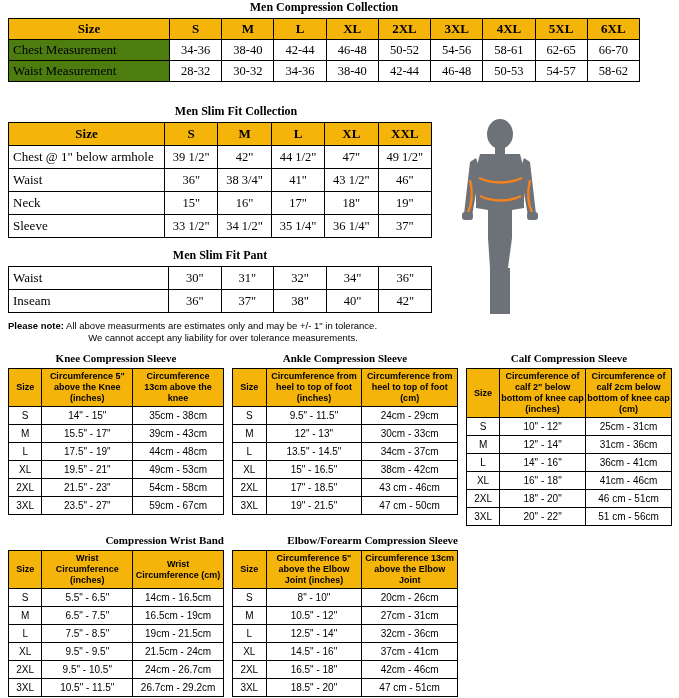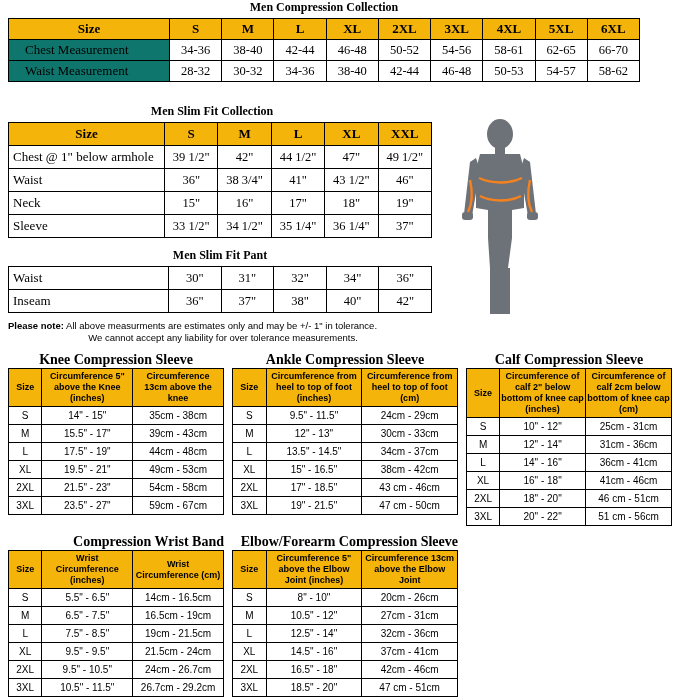--- a/index.html
+++ b/index.html
@@ -13,27 +13,27 @@
   }
   .wrap{position:relative;width:679px;height:698px;}
 
   table{border-collapse:collapse;}
   td,th{border:1px solid #000;padding:0;text-align:center;vertical-align:middle;}
 
   
   .t-men-comp{position:absolute;left:8px;top:18px;width:632px;font-size:12.5px;}
   .t-men-comp .hdr{background:#F5B40A;font-weight:bold;height:20px;font-size:13px;}
   .t-men-comp td{height:20px;}
-  .t-men-comp .rowlabel{text-align:left;padding-left:16px;background:#0f766e;font-size:13px;}
+  .t-men-comp .rowlabel{text-align:left;padding-left:4px;background:#4d7c0f;font-size:13px;}
 
   .title{
     position:absolute;text-align:center;font-weight:bold;font-size:12px;
   }
   #title-men-comp{left:8px;top:0px;width:632px;}
-  #title-slim{left:0;top:104px;width:424px;}
+  #title-slim{left:24px;top:104px;width:424px;}
   #title-pant{left:8px;top:248px;width:424px;}
 
   .t-slim{position:absolute;left:8px;top:122px;width:424px;font-size:12.5px;}
   .t-slim .hdr{background:#F5B40A;font-weight:bold;height:22px;font-size:13px;}
   .t-slim td{height:22px;}
   .t-slim .rowlabel{text-align:left;padding-left:4px;font-size:13px;}
 
   .t-pant{position:absolute;left:8px;top:266px;width:424px;font-size:12.5px;}
   .t-pant td{height:22px;}
   .t-pant .rowlabel{text-align:left;padding-left:4px;font-size:13px;}
@@ -43,21 +43,21 @@
     line-height:12px;font-family:"Liberation Sans", sans-serif;
   }
   .note b{font-weight:bold;}
   .note .l2{display:block;text-align:center;}
 
   
   .figure{position:absolute;left:440px;top:118px;width:120px;height:200px;}
 
   
   .sect-title{
-    position:absolute;font-weight:bold;font-size:14px;text-align:center;
+    position:absolute;font-weight:bold;font-size:11px;text-align:center;
   }
   #st-knee{left:8px;top:352px;width:216px;}
   #st-ankle{left:232px;top:352px;width:226px;}
   #st-calf{left:466px;top:352px;width:206px;}
   #st-wrist{left:8px;top:534px;width:216px;text-align:right;}
   #st-elbow{left:232px;top:534px;width:226px;text-align:right;}
 
   .small-tbl{position:absolute;font-size:10px;font-family:"Liberation Sans", sans-serif;}
   .small-tbl th{background:#F5B40A;font-weight:bold;font-size:9px;line-height:11px;padding:2px 1px;}
   .small-tbl td{height:17px;font-size:10px;}

